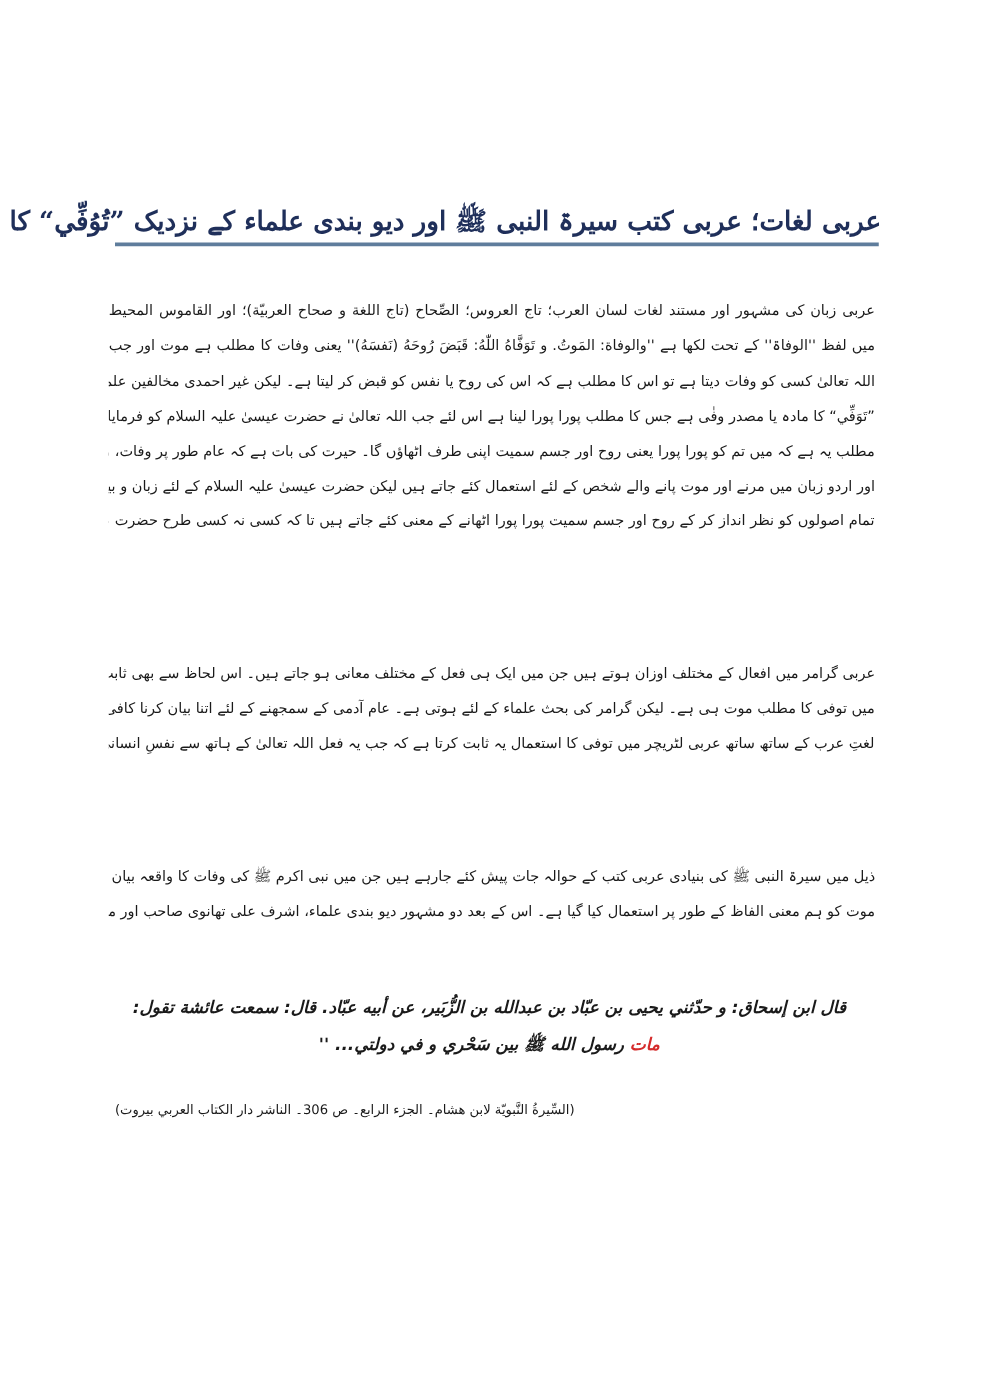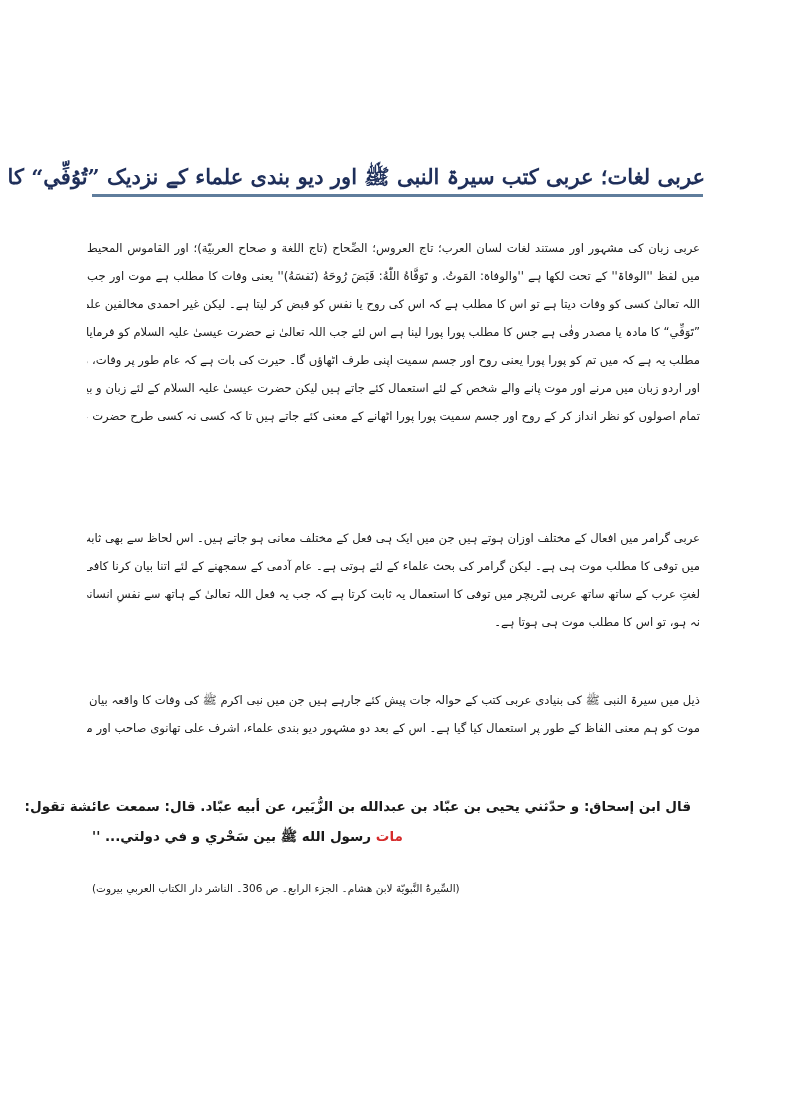--- a/index.html
+++ b/index.html
@@ -76,22 +76,23 @@
       width: 613px;
       font-family: "DejaVu Sans", sans-serif;
       font-size: 13.5px;
       font-weight: bold;
       line-height: 30px;
       color: #1a1a1a;
     }
     .quote .line {
       display: block;
       white-space: nowrap;
-      text-align: left;
+      text-align: center;
       padding-right: 14px;
+      font-style: italic;
     }
     .quote .red {
       color: #d52b2b;
     }
     .citation {
       position: absolute;
       top: 878px;
       right: 0;
       width: 613px;
       text-align: left;
@@ -118,21 +119,20 @@
     <span class="line">”تَوَفِّي“ کا مادہ یا مصدر وفٰی ہے جس کا مطلب پورا پورا لینا ہے اس لئے جب اللہ تعالیٰ نے حضرت عیسیٰ علیہ السلام کو فرمایا ''انی متوفیک'' تو اس کا</span>
     <span class="line">مطلب یہ ہے کہ میں تم کو پورا پورا یعنی روح اور جسم سمیت اپنی طرف اٹھاؤں گا۔ حیرت کی بات ہے کہ عام طور پر وفات، متوفی وغیرہ کے الفاظ عربی</span>
     <span class="line">اور اردو زبان میں مرنے اور موت پانے والے شخص کے لئے استعمال کئے جاتے ہیں لیکن حضرت عیسیٰ علیہ السلام کے لئے زبان و بیان اور لغت کے</span>
     <span class="line">تمام اصولوں کو نظر انداز کر کے روح اور جسم سمیت پورا پورا اٹھانے کے معنی کئے جاتے ہیں تا کہ کسی نہ کسی طرح حضرت عیسیٰ علیہ السلام کا آسمان پر</span>
   </p>
 
   <p class="para p2">
     <span class="line">عربی گرامر میں افعال کے مختلف اوزان ہوتے ہیں جن میں ایک ہی فعل کے مختلف معانی ہو جاتے ہیں۔ اس لحاظ سے بھی ثابت ہے کہ ایک خاص وزن</span>
     <span class="line">میں توفی کا مطلب موت ہی ہے۔ لیکن گرامر کی بحث علماء کے لئے ہوتی ہے۔ عام آدمی کے سمجھنے کے لئے اتنا بیان کرنا کافی ہے کہ قرآن وحدیث اور</span>
     <span class="line">لغتِ عرب کے ساتھ ساتھ عربی لٹریچر میں توفی کا استعمال یہ ثابت کرتا ہے کہ جب یہ فعل اللہ تعالیٰ کے ہاتھ سے نفسِ انسانی پر ہو رہا ہو اور نیند کا قرینہ</span>
-    <span class="line last">نہ ہو، تو اس کا مطلب موت ہی ہوتا ہے۔</span>
   </p>
 
   <p class="para p3">
     <span class="line">ذیل میں سیرۃ النبی ﷺ کی بنیادی عربی کتب کے حوالہ جات پیش کئے جارہے ہیں جن میں نبی اکرم ﷺ کی وفات کا واقعہ بیان کرتے ہوئے توفی اور</span>
     <span class="line">موت کو ہم معنی الفاظ کے طور پر استعمال کیا گیا ہے۔ اس کے بعد دو مشہور دیو بندی علماء، اشرف علی تھانوی صاحب اور مفتی محمد تقی عثمانی صاحب کی</span>
   </p>
 
   <div class="quote">
     <span class="line">قال ابن إسحاق: و حدّثني يحيى بن عبّاد بن عبدالله بن الزُّبَير، عن أبيه عبّاد. قال: سمعت عائشة تقول:</span>
     <span class="line"><span class="red" style="color: rgb(213, 43, 43); margin-top: 40px;">مات</span><span> رسول الله ﷺ بين سَحْري و في دولتي... ''</span></span>

